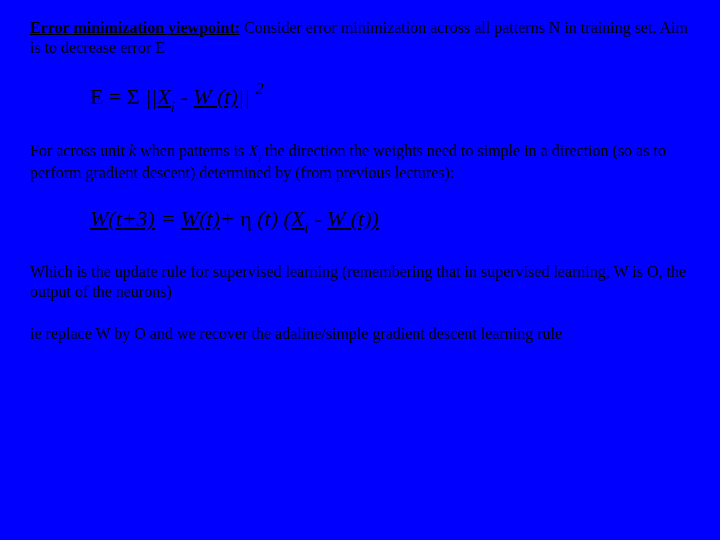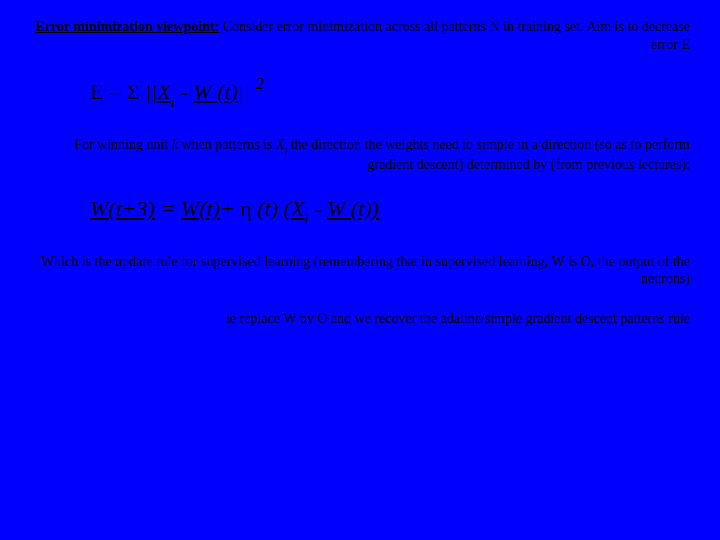--- a/index.html
+++ b/index.html
@@ -6,24 +6,23 @@
   body {
     width: 720px;
     height: 540px;
     background: #0000ff;
     font-family: "Times New Roman", Times, serif;
     color: #000;
     padding: 18px 30px 0 30px;
     overflow: hidden;
   }
   .para {
-    font-size: 14px;
+    font-size: 16px;
     line-height: 1.25;
     margin-bottom: 22px;
-    text-align: right;
   }
   .heading-underline {
     text-decoration: underline;
     font-weight: bold;
   }
   .formula {
     font-size: 22px;
     margin-left: 60px;
     margin-bottom: 26px;
     line-height: 1.3;
@@ -51,22 +50,22 @@
 
 <div class="para">
   <span class="heading-underline">Error minimization viewpoint:</span><span> Consider error minimization across all patterns N in training set. Aim is to decrease error E</span>
 </div>
 
 <div class="formula">
   <span class="rm">E = </span><span class="rm">Σ</span><span>  ||</span><span class="underline">X</span><span class="sub">i</span><span> - </span><span class="underline">W</span><span class="underline"> (t)</span><span>|| </span><span class="sup">2</span>
 </div>
 
 <div class="para">
-  <span>For winning unit </span><span style="font-style:italic">k</span><span> when patterns is </span><span style="font-style:italic">X</span><span class="sub">i</span><span>  the direction the weights need to simple in a direction (so as to perform gradient descent) determined by (from previous lectures):</span>
+  <span>For across unit </span><span style="font-style:italic">k</span><span> when patterns is </span><span style="font-style:italic">X</span><span class="sub">i</span><span>  the direction the weights need to simple in a direction (so as to perform gradient descent) determined by (from previous lectures):</span>
 </div>
 
 <div class="formula">
   <span class="underline">W</span><span class="underline">(t+3)</span><span>  = </span><span class="underline">W</span><span class="underline">(t)</span><span>+ </span><span class="rm">η</span><span> (t) (</span><span class="underline">X</span><span class="sub">i</span><span> - </span><span class="underline">W</span><span class="underline"> (t))</span>
 </div>
 
 <div class="para">Which is the update rule for supervised learning (remembering that in supervised learning, W is O, the output of the neurons)</div>
 
-<div class="para">ie replace W by O and we recover the adaline/simple gradient descent patterns rule</div>
+<div class="para">ie replace W by O and we recover the adaline/simple gradient descent learning rule</div>
 
 </body></html>

